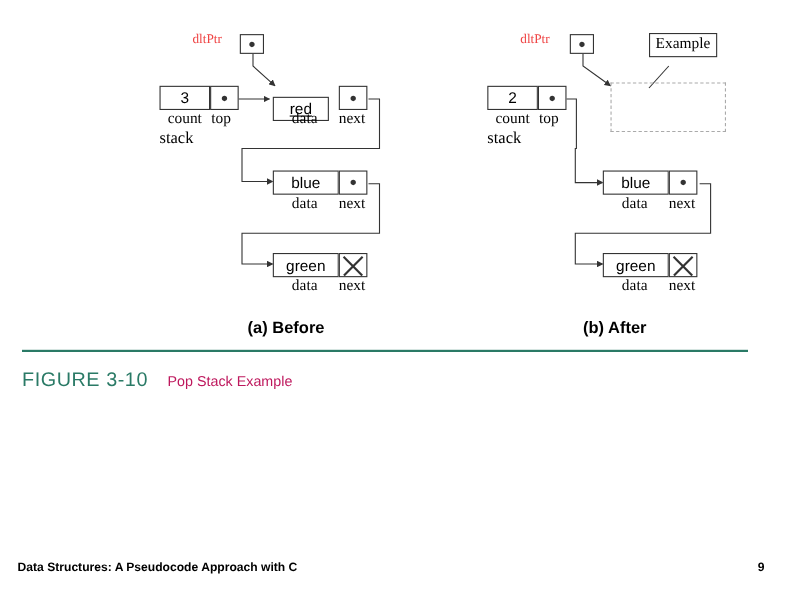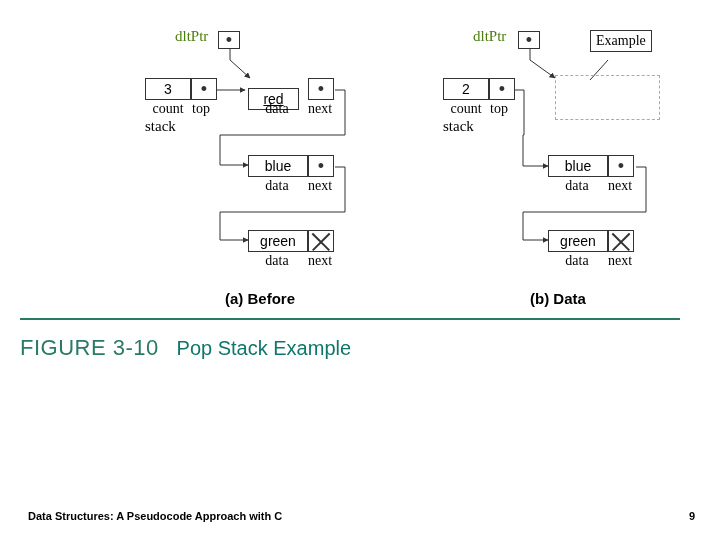--- a/index.html
+++ b/index.html
@@ -12,22 +12,22 @@
     position: relative;
     overflow: hidden;
   }
   .canvas {
     position: absolute;
     top: 0; left: 0;
     width: 720px; height: 540px;
   }
   .lbl {
     position: absolute;
-    font-size: 15px;
-    color: #4d7c0f;
+    font-size: 12px;
+    color: #ef4444;
     white-space: nowrap;
   }
   .serif { font-family: "Times New Roman", Times, serif; }
   .cell {
     position: absolute;
     background: #fff;
     border: 1px solid #333;
     display: flex;
     align-items: center;
     justify-content: center;
@@ -94,26 +94,26 @@
     background: #2a7a66;
     left: 20px;
     width: 660px;
   }
   .fig-caption {
     position: absolute;
     font-family: "Trebuchet MS", "Segoe UI", Arial, sans-serif;
   }
   .fig-num {
     color: #2a7a66;
-    font-size: 22px;
+    font-size: 18px;
     letter-spacing: 0.5px;
   }
   .fig-title {
-    color: #0f766e;
-    font-size: 20px;
+    color: #be185d;
+    font-size: 13px;
   }
   .footer {
     position: absolute;
     bottom: 18px;
     font-size: 11px;
     font-weight: bold;
   }
   svg.arrows {
     position: absolute;
     top: 0; left: 0;
@@ -211,25 +211,25 @@
 
   <div class="cell" style="left:548px; top:230px; width:60px; height:22px;">
       <span>green</span>
     </div>
   <div class="cell" style="left:608px; top:230px; width:26px; height:22px;">
       <div class="cross"></div>
     </div>
   <div class="under" style="left:552px; top:253px;">data</div>
   <div class="under" style="left:600px; top:253px; width:40px;">next</div>
 
-  <div class="sublabel" style="left:530px; top:290px;">(b) Data</div>
+  <div class="sublabel" style="left:530px; top:290px;">(b) After</div>
 
   <div class="hr" style="top:318px;"></div>
   <div class="fig-caption" style="left:20px; top:335px;">
     <span class="fig-num">FIGURE 3-10</span>
     &nbsp;&nbsp;
     <span class="fig-title">Pop Stack Example</span>
   </div>
 
-  <div class="footer" style="left:28px;">Data Structures: A Pseudocode Approach with C</div>
+  <div class="footer" style="left:16px;">Data Structures: A Pseudocode Approach with C</div>
   <div class="footer" style="right:25px;">9</div>
 
 </div>
 
 </body></html>

